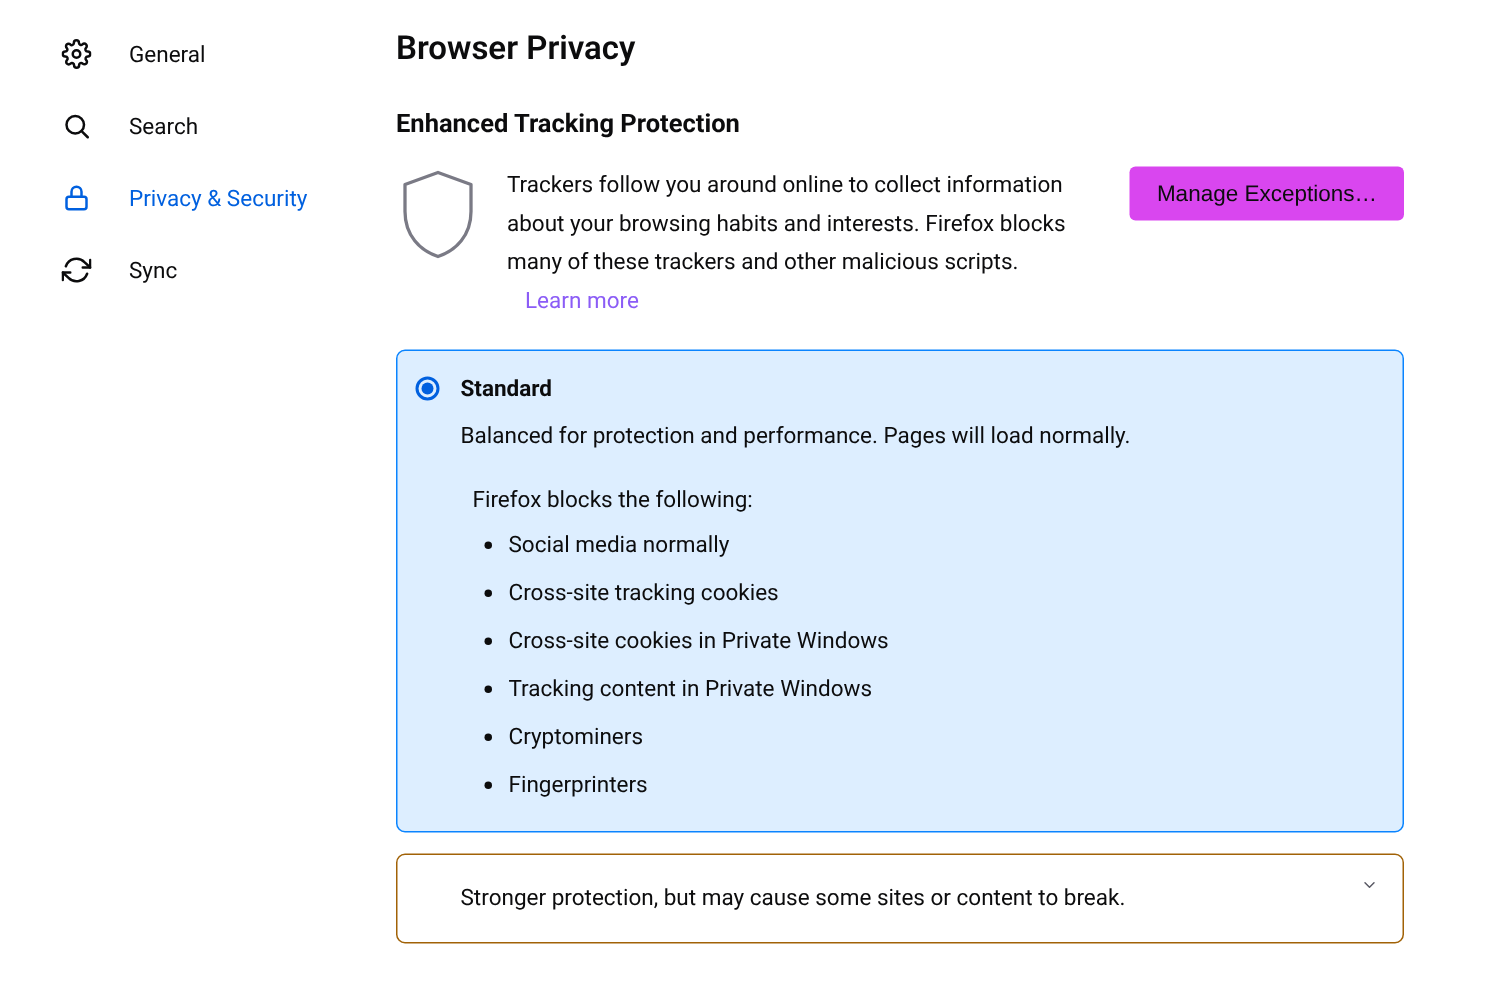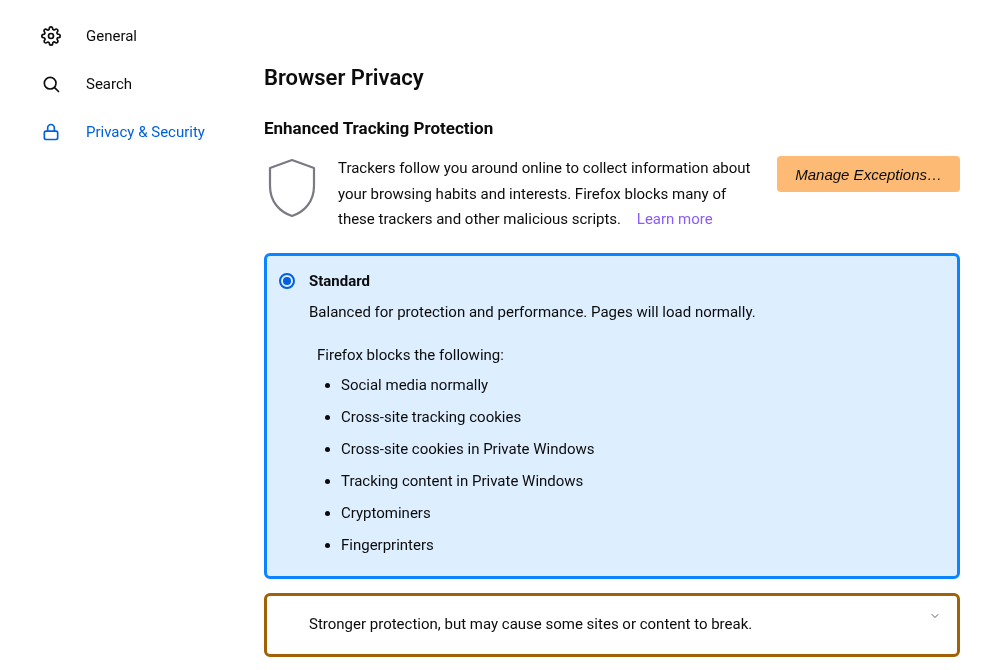--- a/index.html
+++ b/index.html
@@ -39,23 +39,22 @@
       display: flex;
       align-items: center;
       justify-content: center;
       flex-shrink: 0;
     }
     .nav-item .label {
       font-size: 15px;
     }
     .main {
       flex: 1;
-      padding: 20px 40px 0 10px;
+      padding: 20px 64px 0 10px;
       overflow: hidden;
-      margin-top: 45px;
     }
     .page-title {
       font-size: 22px;
       font-weight: 600;
       margin-bottom: 28px;
     }
     .section-title {
       font-size: 17px;
       font-weight: 700;
       margin-bottom: 18px;
@@ -77,34 +76,33 @@
       color: #0c0c0d;
       padding-right: 4px;
     }
     .learn-more {
       color: #8b5cf6;
       text-decoration: none;
       margin-left: 12px;
       cursor: pointer;
     }
     .btn {
-      background: #fdba74;
+      background: #d946ef;
       border: none;
       border-radius: 4px;
       font-size: 15px;
       font-weight: 500;
       padding: 10px 18px;
       cursor: pointer;
       color: #0c0c0d;
       white-space: nowrap;
       height: 36px;
-      font-style: italic;
     }
     .option-card {
-      border: 3px solid #a16207;
+      border: 1px solid #a16207;
       border-radius: 6px;
       padding: 16px 16px 18px 12px;
       margin-bottom: 14px;
       position: relative;
     }
     .option-card.selected {
       background: #ddeeff;
       border-color: #0a84ff;
     }
     .option-header {
@@ -185,20 +183,31 @@
     <span class="label">Search</span>
   </div>
   <div class="nav-item active">
     <span class="icon">
       <svg width="20" height="20" viewBox="0 0 24 24" fill="none" stroke="currentColor" stroke-width="2" stroke-linecap="round" stroke-linejoin="round">
           <rect x="4" y="11" width="16" height="10" rx="2"></rect>
           <path d="M8 11V7a4 4 0 0 1 8 0v4"></path>
         </svg>
     </span>
     <span class="label">Privacy &amp; Security</span>
+  </div>
+  <div class="nav-item">
+    <span class="icon">
+      <svg width="20" height="20" viewBox="0 0 24 24" fill="none" stroke="currentColor" stroke-width="2" stroke-linecap="round" stroke-linejoin="round">
+          <polyline points="23 4 23 10 17 10"></polyline>
+          <polyline points="1 20 1 14 7 14"></polyline>
+          <path d="M3.51 9a9 9 0 0 1 14.85-3.36L23 10"></path>
+          <path d="M20.49 15a9 9 0 0 1-14.85 3.36L1 14"></path>
+        </svg>
+    </span>
+    <span class="label">Sync</span>
   </div>
 </nav>
 
 <main class="main">
   <h1 class="page-title">Browser Privacy</h1>
 
   <h2 class="section-title">Enhanced Tracking Protection</h2>
 
   <div class="etp-intro">
     <div class="shield">

